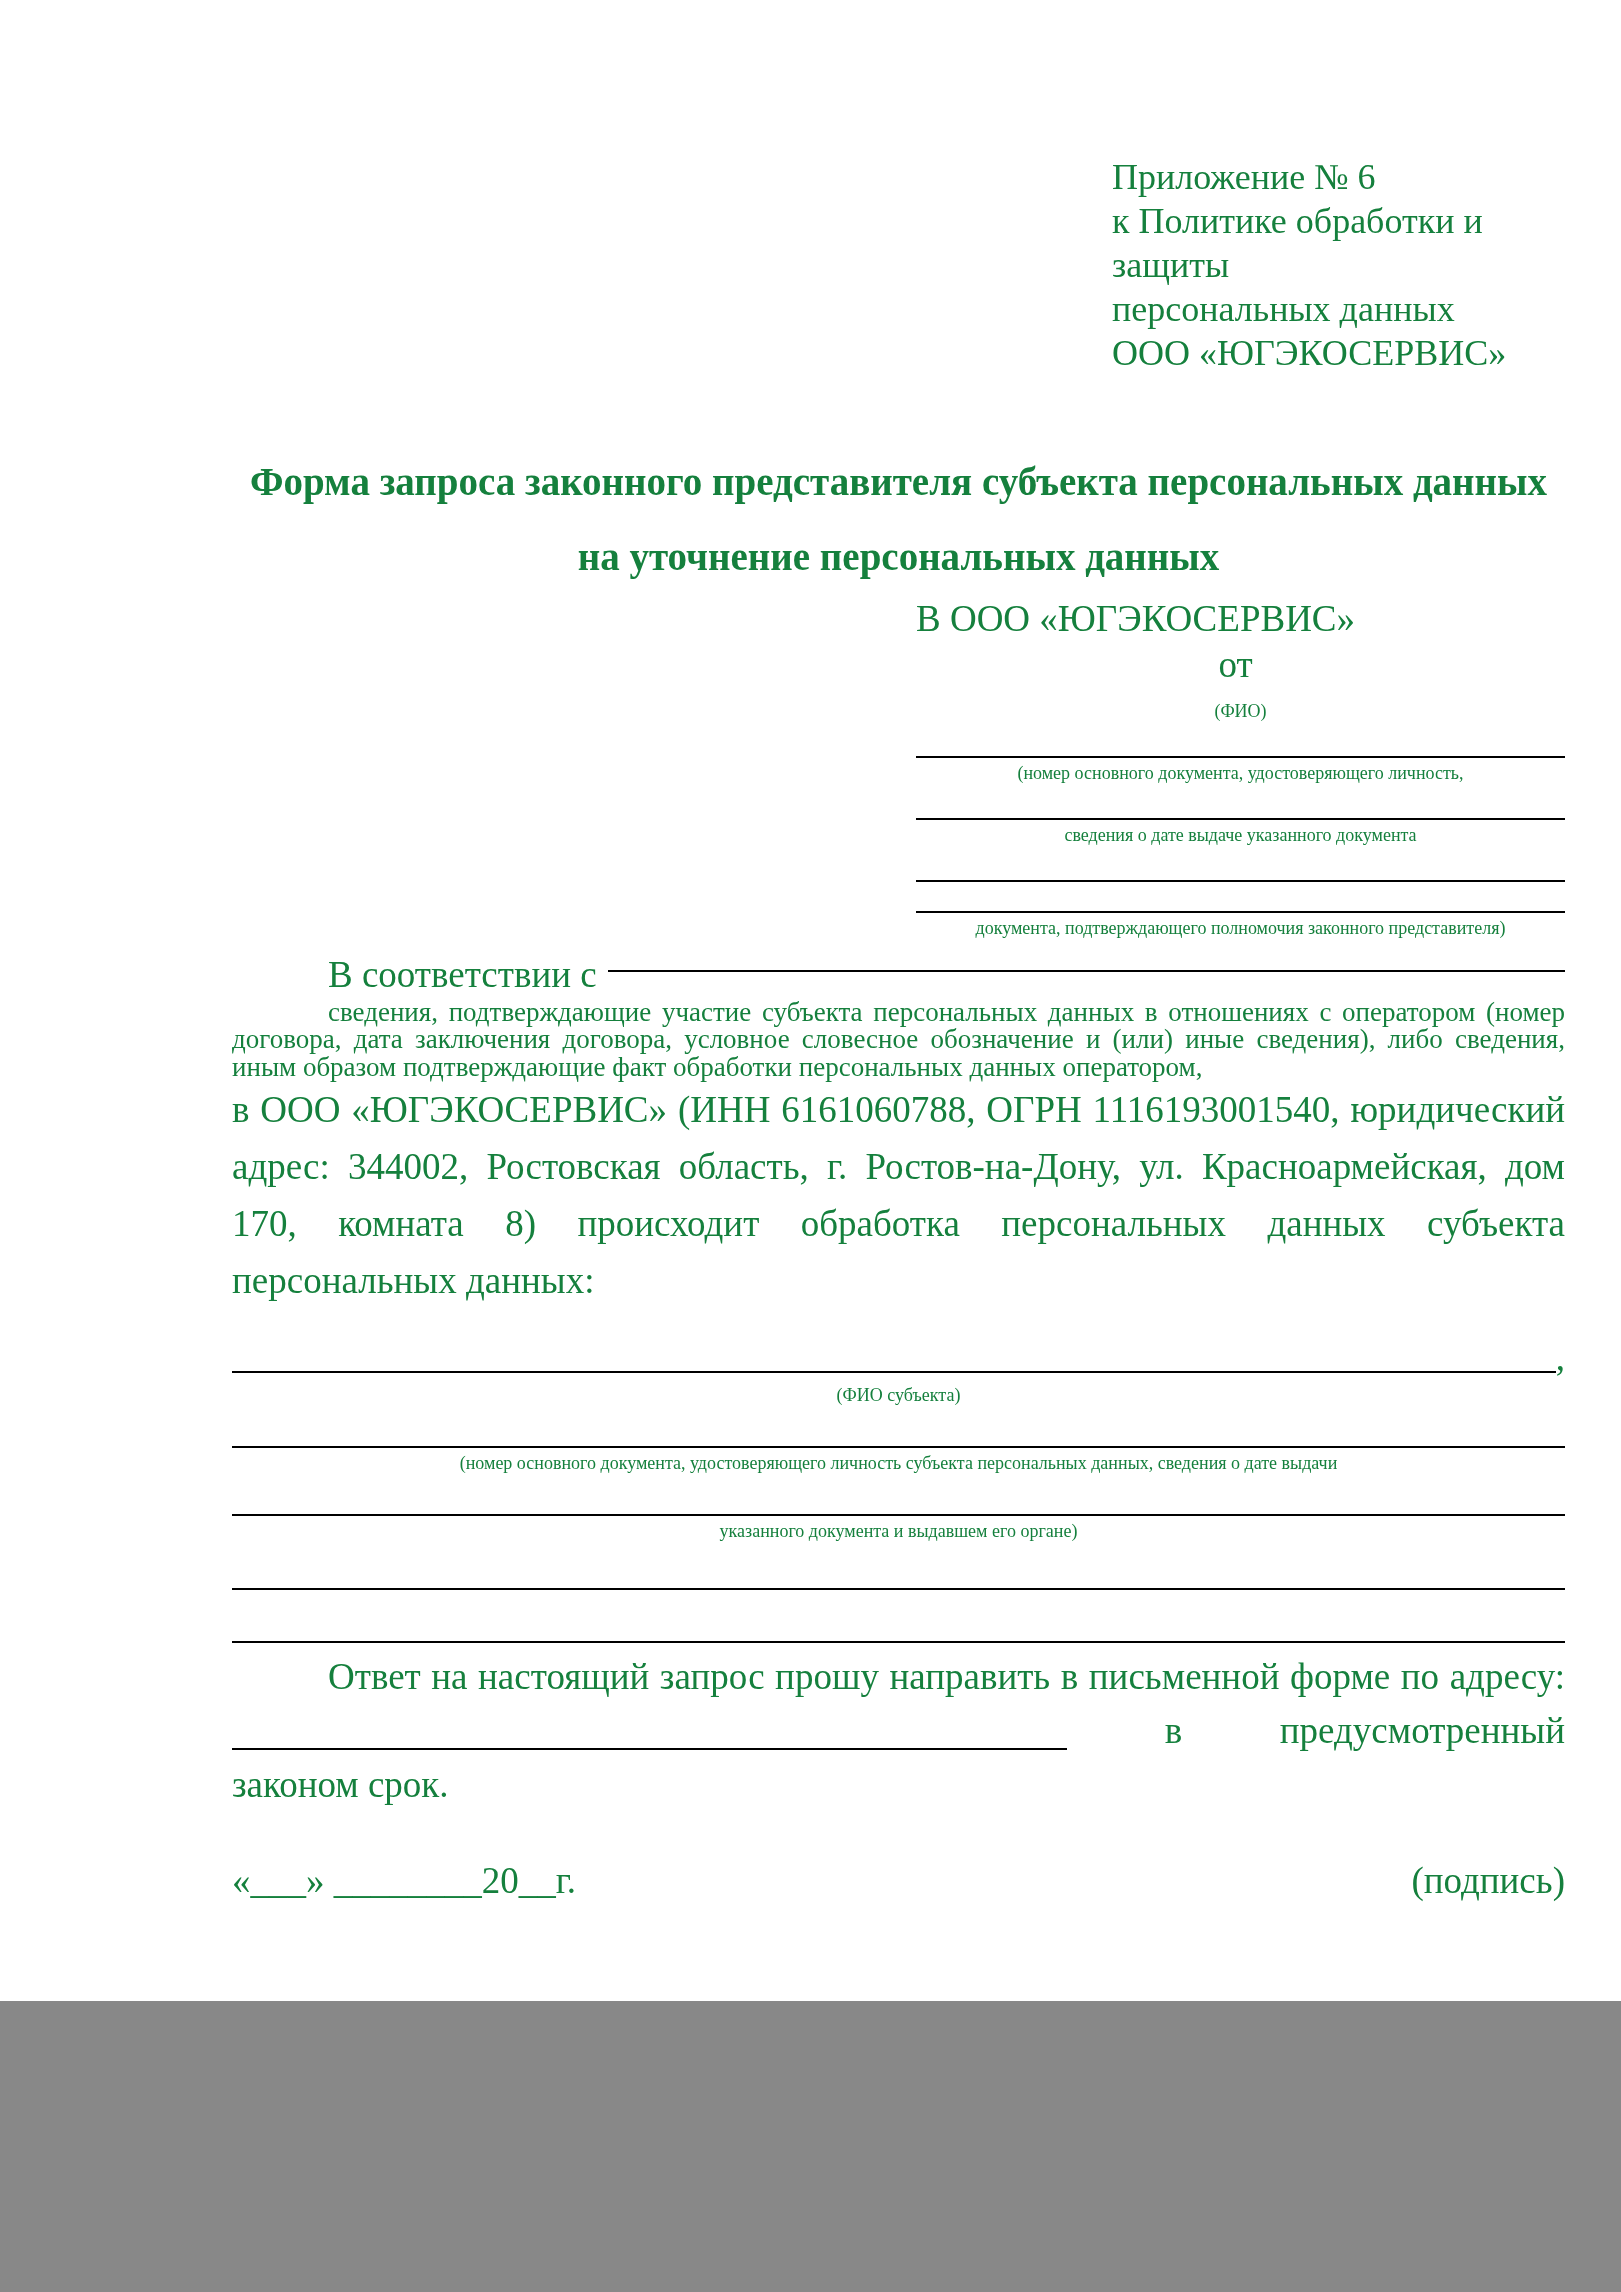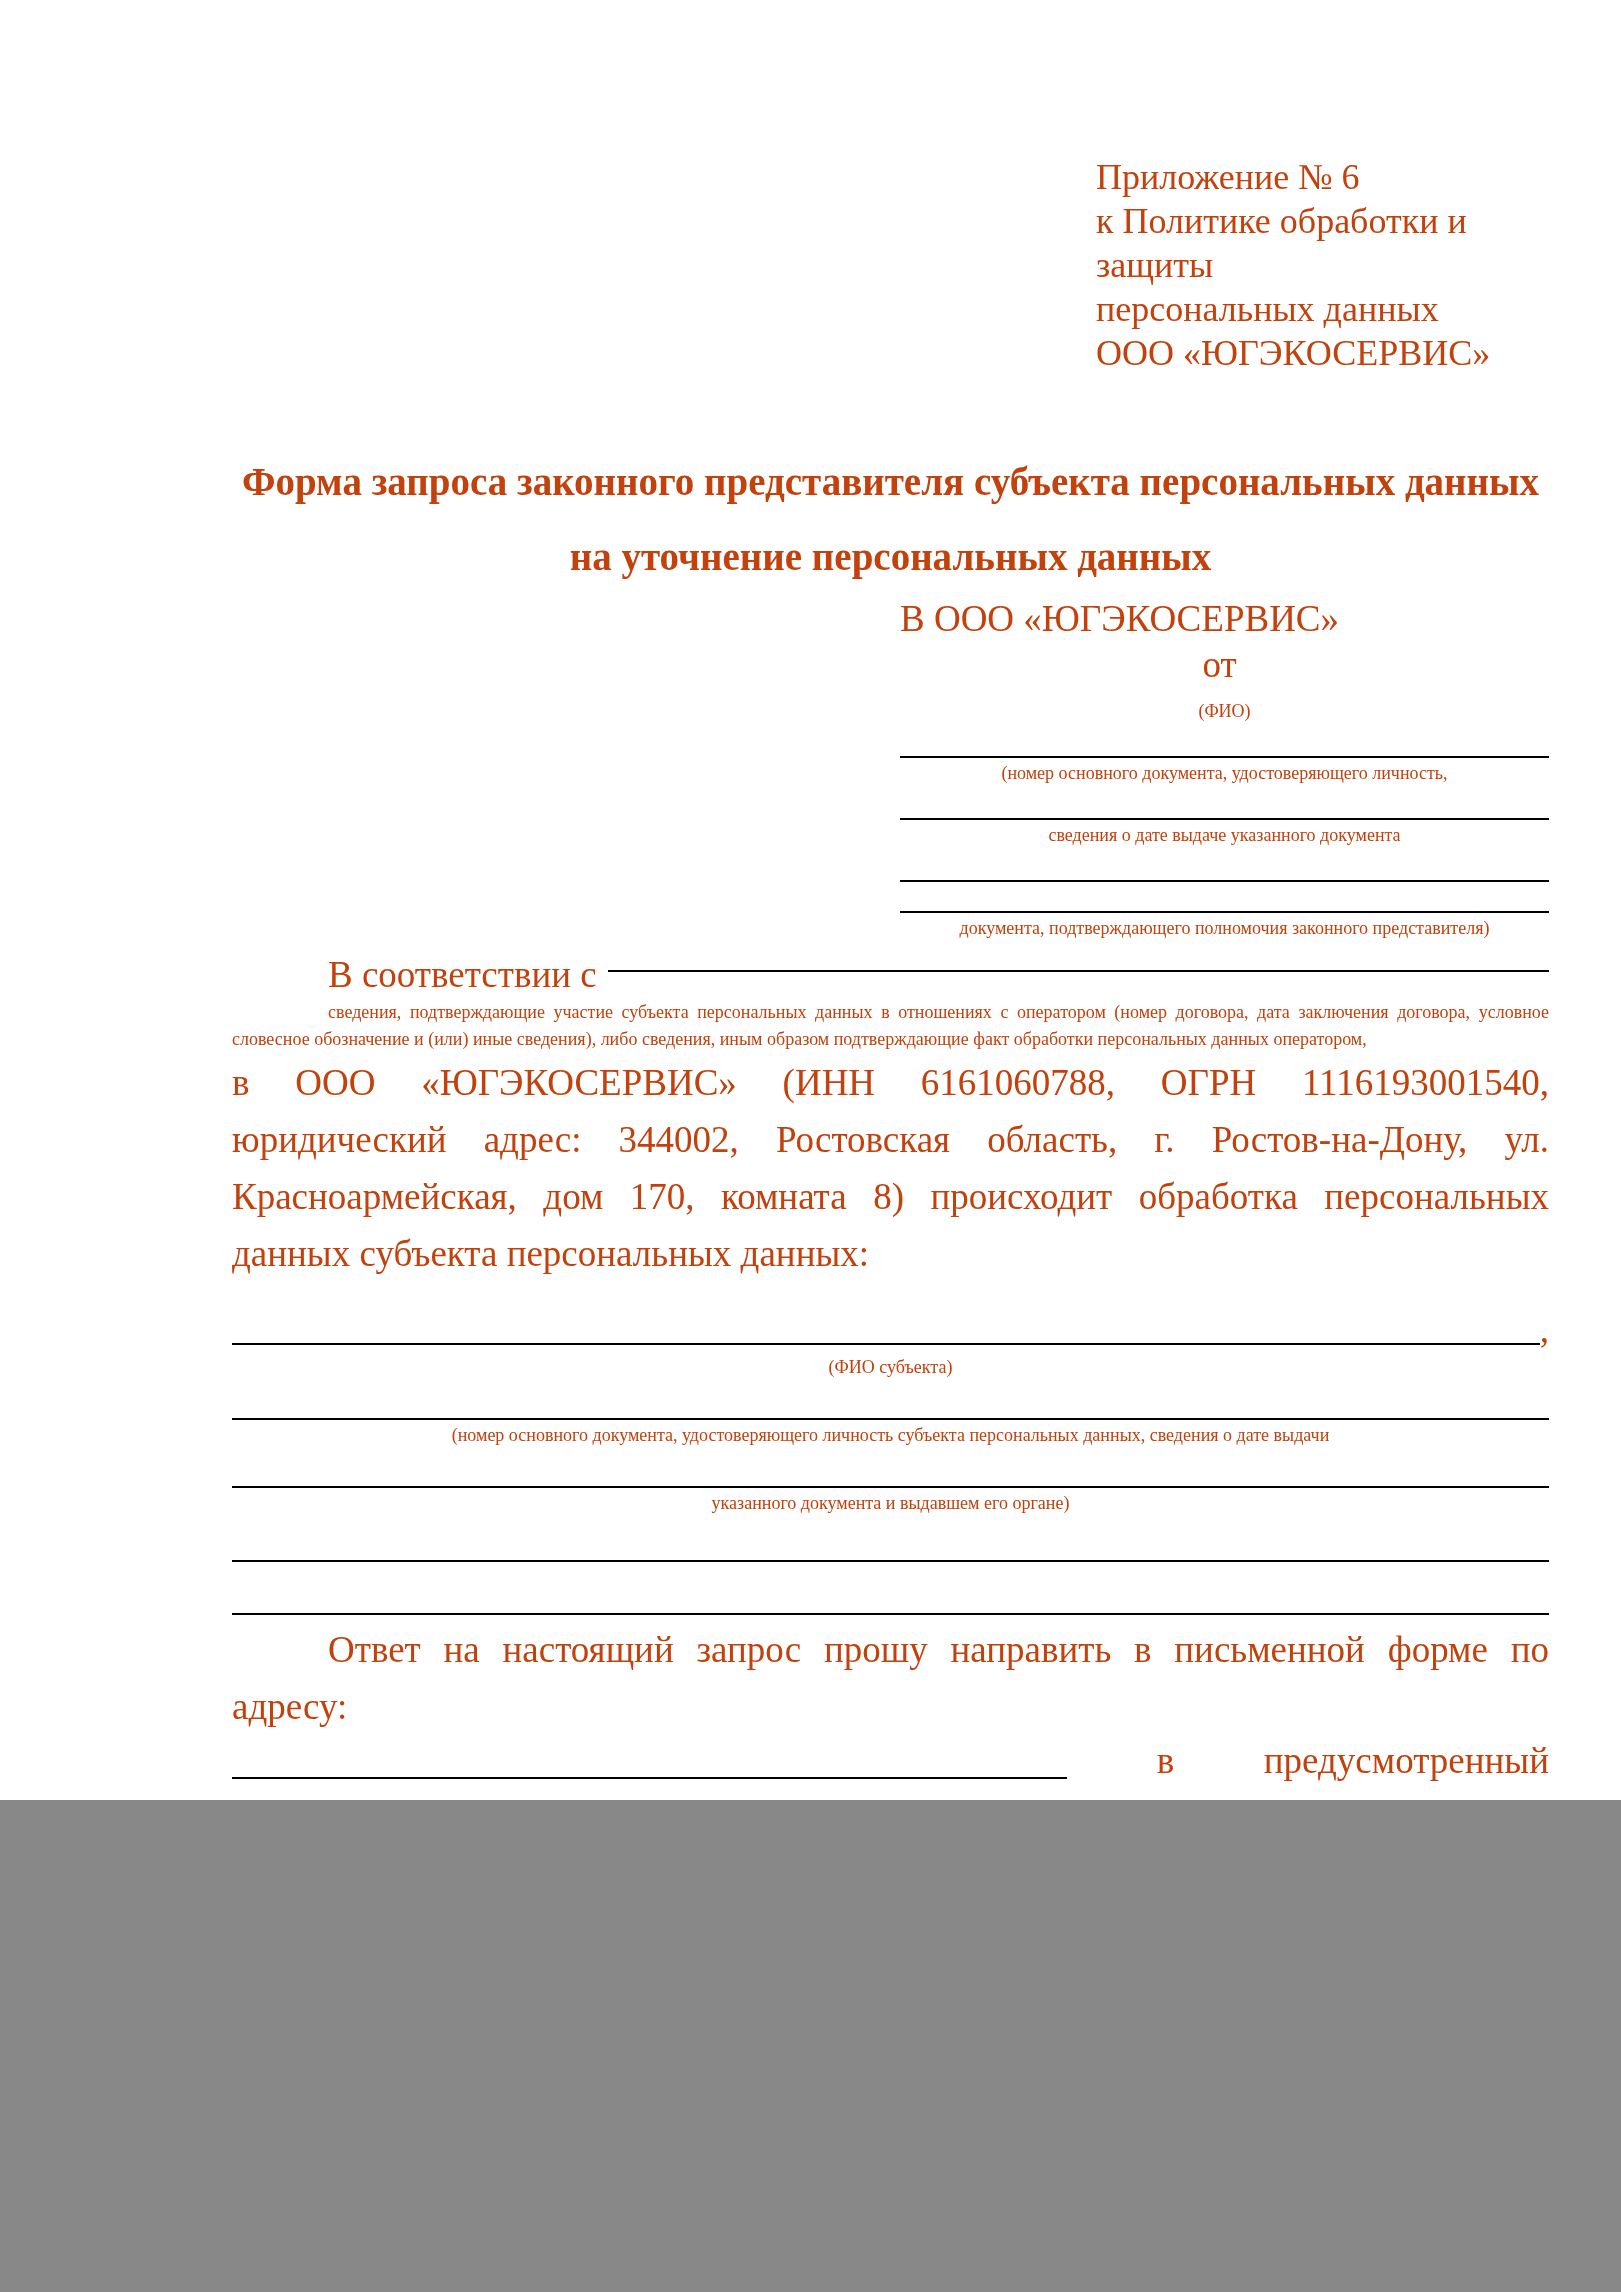--- a/index.html
+++ b/index.html
@@ -1,26 +1,26 @@
 <!DOCTYPE html>
 <html lang="ru"><head>
 <meta charset="utf-8">
 <style>
   html,body{margin:0;padding:0;background:#888;}
   .page{
     position:relative;
-    width:1621px;height:1800px;
+    width:1621px;height:2001px;
     margin:0 auto;
     background:#ffffff;
-    color:#c2410c;
+    color:#15803d;
     font-family:"Liberation Serif","DejaVu Serif",serif;
     font-size:37px;
     line-height:57px;
     box-sizing:border-box;
-    padding:155px 72px 0 232px;
+    padding:155px 56px 0 232px;
     overflow:hidden;
   }
   
   .appendix{
     width:453px;
     margin-left:auto;
     font-size:36px;
     line-height:44px;
     text-align:left;
   }
@@ -50,21 +50,21 @@
   .gap-line{height:29px;border-bottom:2.9px solid #000;}
   
   .zapros{
     margin-top:55px;
     text-align:center;
     line-height:47px;
   }
   .accord-row{display:flex;align-items:center;line-height:49px;margin-top:5.9px;}
   .accord-row .lbl{white-space:nowrap;padding-left:96px;padding-right:11.8px;}
   .note{
-    font-size:18px;
+    font-size:27px;
     line-height:27.4px;
     text-align:justify;
     text-indent:96px;
   }
   .para{
     text-align:justify;
   }
   .para.indent{text-indent:96px;}
   .para.full-last{text-align-last:justify;}
   .fio-row{display:flex;align-items:flex-end;line-height:45px;margin-top:25.5px;}

